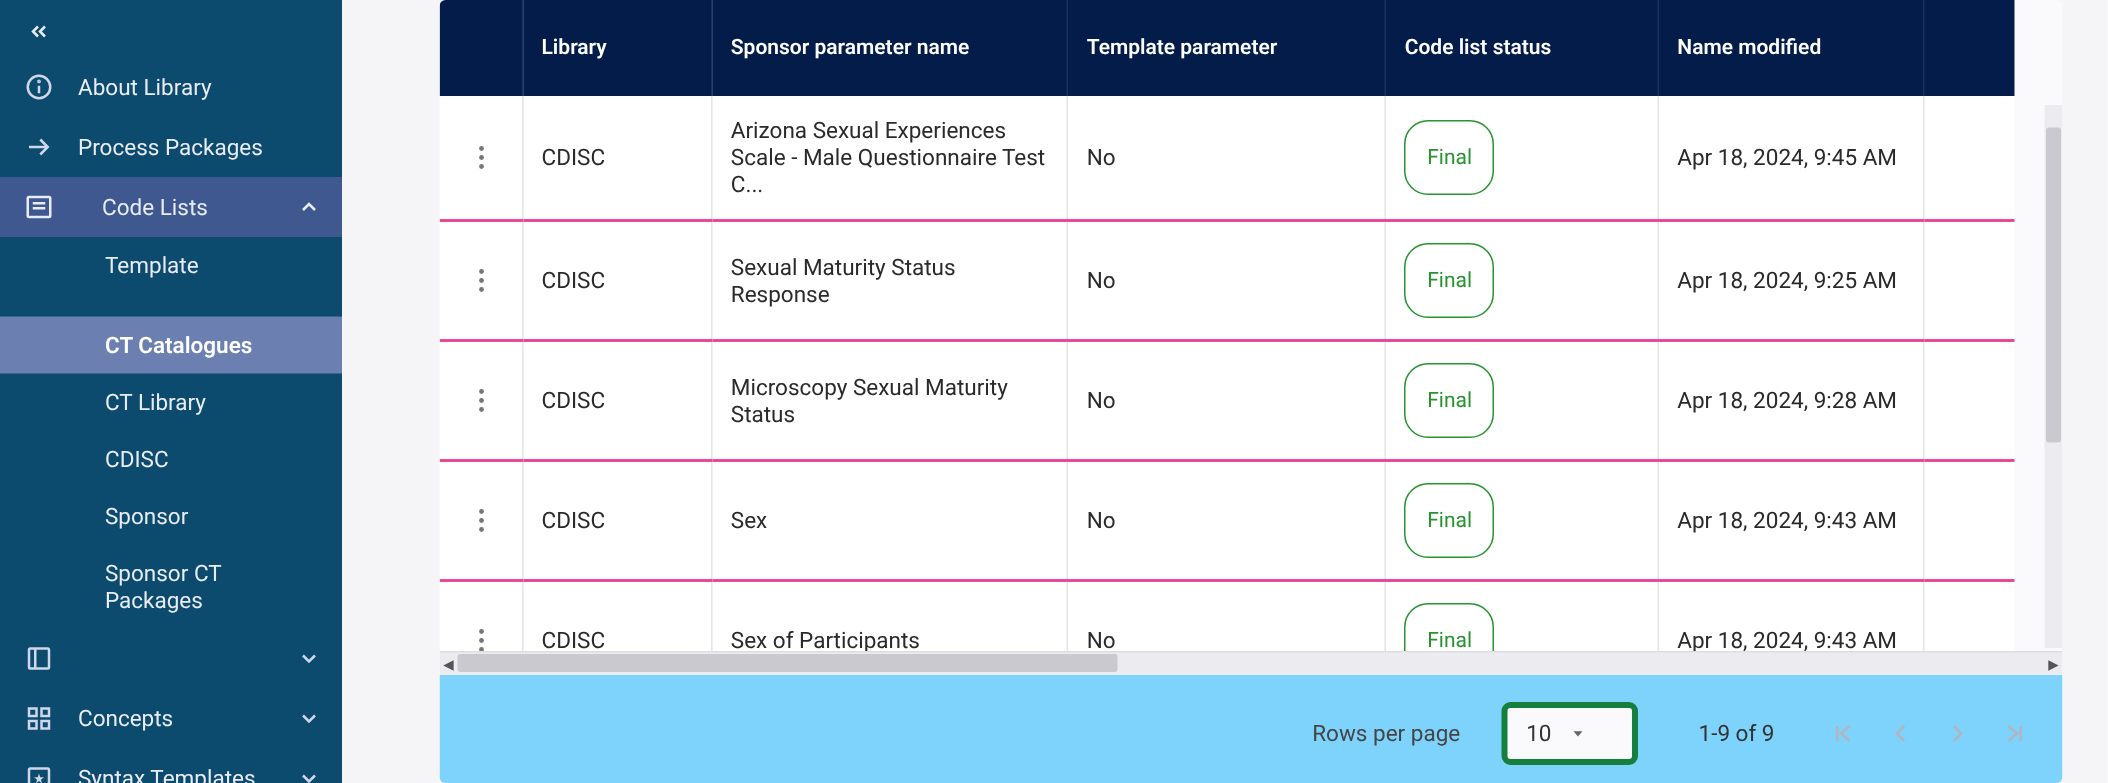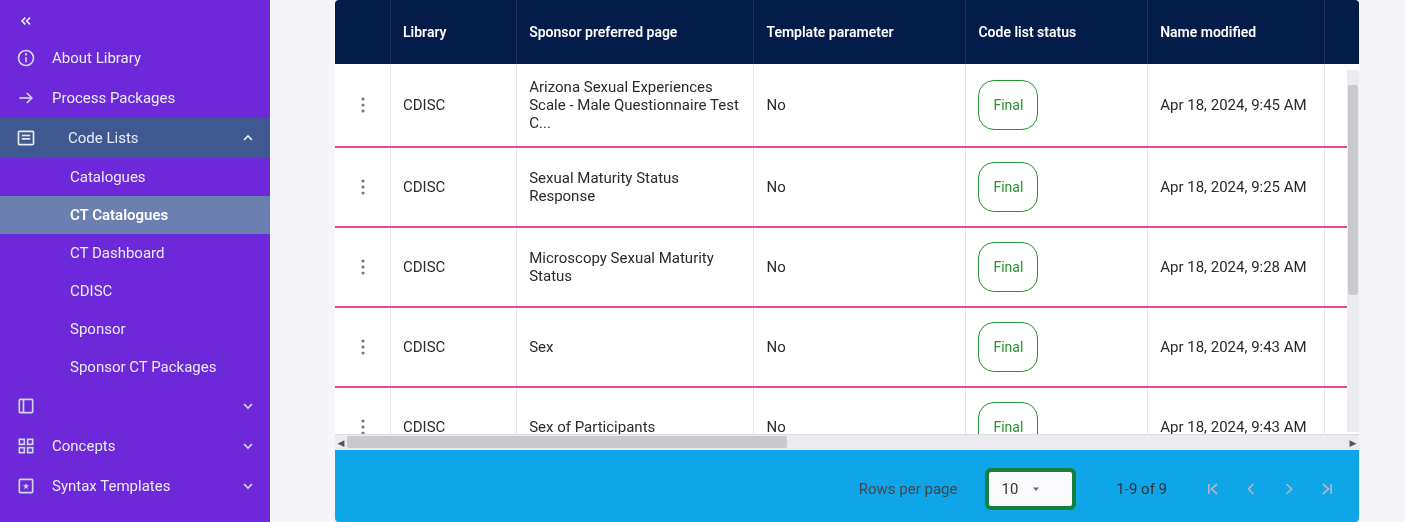--- a/index.html
+++ b/index.html
@@ -9,22 +9,22 @@
   font-size: 14px;
   color: #333;
   width: 1405px;
   height: 522px;
   overflow: hidden;
   display: flex;
 }
 
 
 .sidebar {
-  width: 270px;
-  background: #6d28d9;
+  width: 228px;
+  background: #0c4a6e;
   height: 100%;
   flex-shrink: 0;
   position: relative;
   color: #fff;
 }
 .sidebar-scroll {
   overflow-y: auto;
   height: 100%;
 }
 .collapse-btn {
@@ -62,38 +62,39 @@
 .subnav-item {
   padding: 10px 14px 10px 70px;
   cursor: pointer;
   font-size: 15px;
   color: #e8ecf5;
 }
 .subnav-item.selected {
   background: #6b7fb0;
   color: #fff;
   font-weight: 600;
+  margin-top: 15px;
 }
 .sidebar-scroll::-webkit-scrollbar { width: 10px; }
 .sidebar-scroll::-webkit-scrollbar-track { background: #e8e8e8; }
 .sidebar-scroll::-webkit-scrollbar-thumb { background: #b0b0b0; border-radius: 0; }
 
 
 .main {
   flex: 1;
   background: #f5f5f7;
   padding: 0 0 0 0;
   height: 100%;
   overflow: hidden;
   display: flex;
   flex-direction: column;
 }
 .card {
   background: #fafafc;
-  margin: 0 46px 0 65px;
+  margin: 0 30px 0 65px;
   flex: 1;
   display: flex;
   flex-direction: column;
   overflow: hidden;
   border-radius: 4px;
 }
 .table-wrap {
   flex: 1;
   overflow: hidden;
   display: flex;
@@ -205,21 +206,21 @@
 
 
 .pagination {
   display: flex;
   align-items: center;
   justify-content: flex-end;
   padding: 18px 22px 12px;
   gap: 28px;
   font-size: 15px;
   color: #333;
-  background: #0ea5e9;
+  background: #7dd3fc;
 }
 .rows-label { color: #454545; }
 .rows-select {
   border: 4px solid #15803d;
   border-radius: 6px;
   padding: 8px 30px 8px 12px;
   font-size: 15px;
   position: relative;
   display: inline-flex;
   align-items: center;
@@ -284,23 +285,23 @@
         </span>
         <span class="nav-label">Code Lists</span>
         <span class="chev">
           <svg width="16" height="16" viewBox="0 0 24 24" fill="none" stroke="#e8ecf5" stroke-width="2.5">
               <polyline points="6 15 12 9 18 15"></polyline>
             </svg>
         </span>
       </li>
 
       <ul class="subnav">
-        <li class="subnav-item">Catalogues</li>
+        <li class="subnav-item">Template</li>
         <li class="subnav-item selected">CT Catalogues</li>
-        <li class="subnav-item">CT Dashboard</li>
+        <li class="subnav-item">CT Library</li>
         <li class="subnav-item">CDISC</li>
         <li class="subnav-item">Sponsor</li>
         <li class="subnav-item">Sponsor CT Packages</li>
       </ul>
 
       <li class="nav-item">
         <span class="nav-icon">
           <svg width="20" height="20" viewBox="0 0 24 24" fill="none" stroke="#cfd8ea" stroke-width="2">
               <rect x="4" y="4" width="16" height="16" rx="1"></rect>
               <line x1="9" y1="4" x2="9" y2="20"></line>
@@ -360,21 +361,21 @@
               <col class="col-name">
               <col class="col-param">
               <col class="col-status">
               <col class="col-modified">
               <col class="col-extra">
           </colgroup>
           <thead>
             <tr>
               <th></th>
               <th>Library</th>
-              <th>Sponsor preferred page</th>
+              <th>Sponsor parameter name</th>
               <th>Template parameter</th>
               <th>Code list status</th>
               <th>Name modified</th>
               <th></th>
             </tr>
           </thead>
           <tbody id="table-body">
               <tr>
                 <td>
                   <div class="dots-btn">

